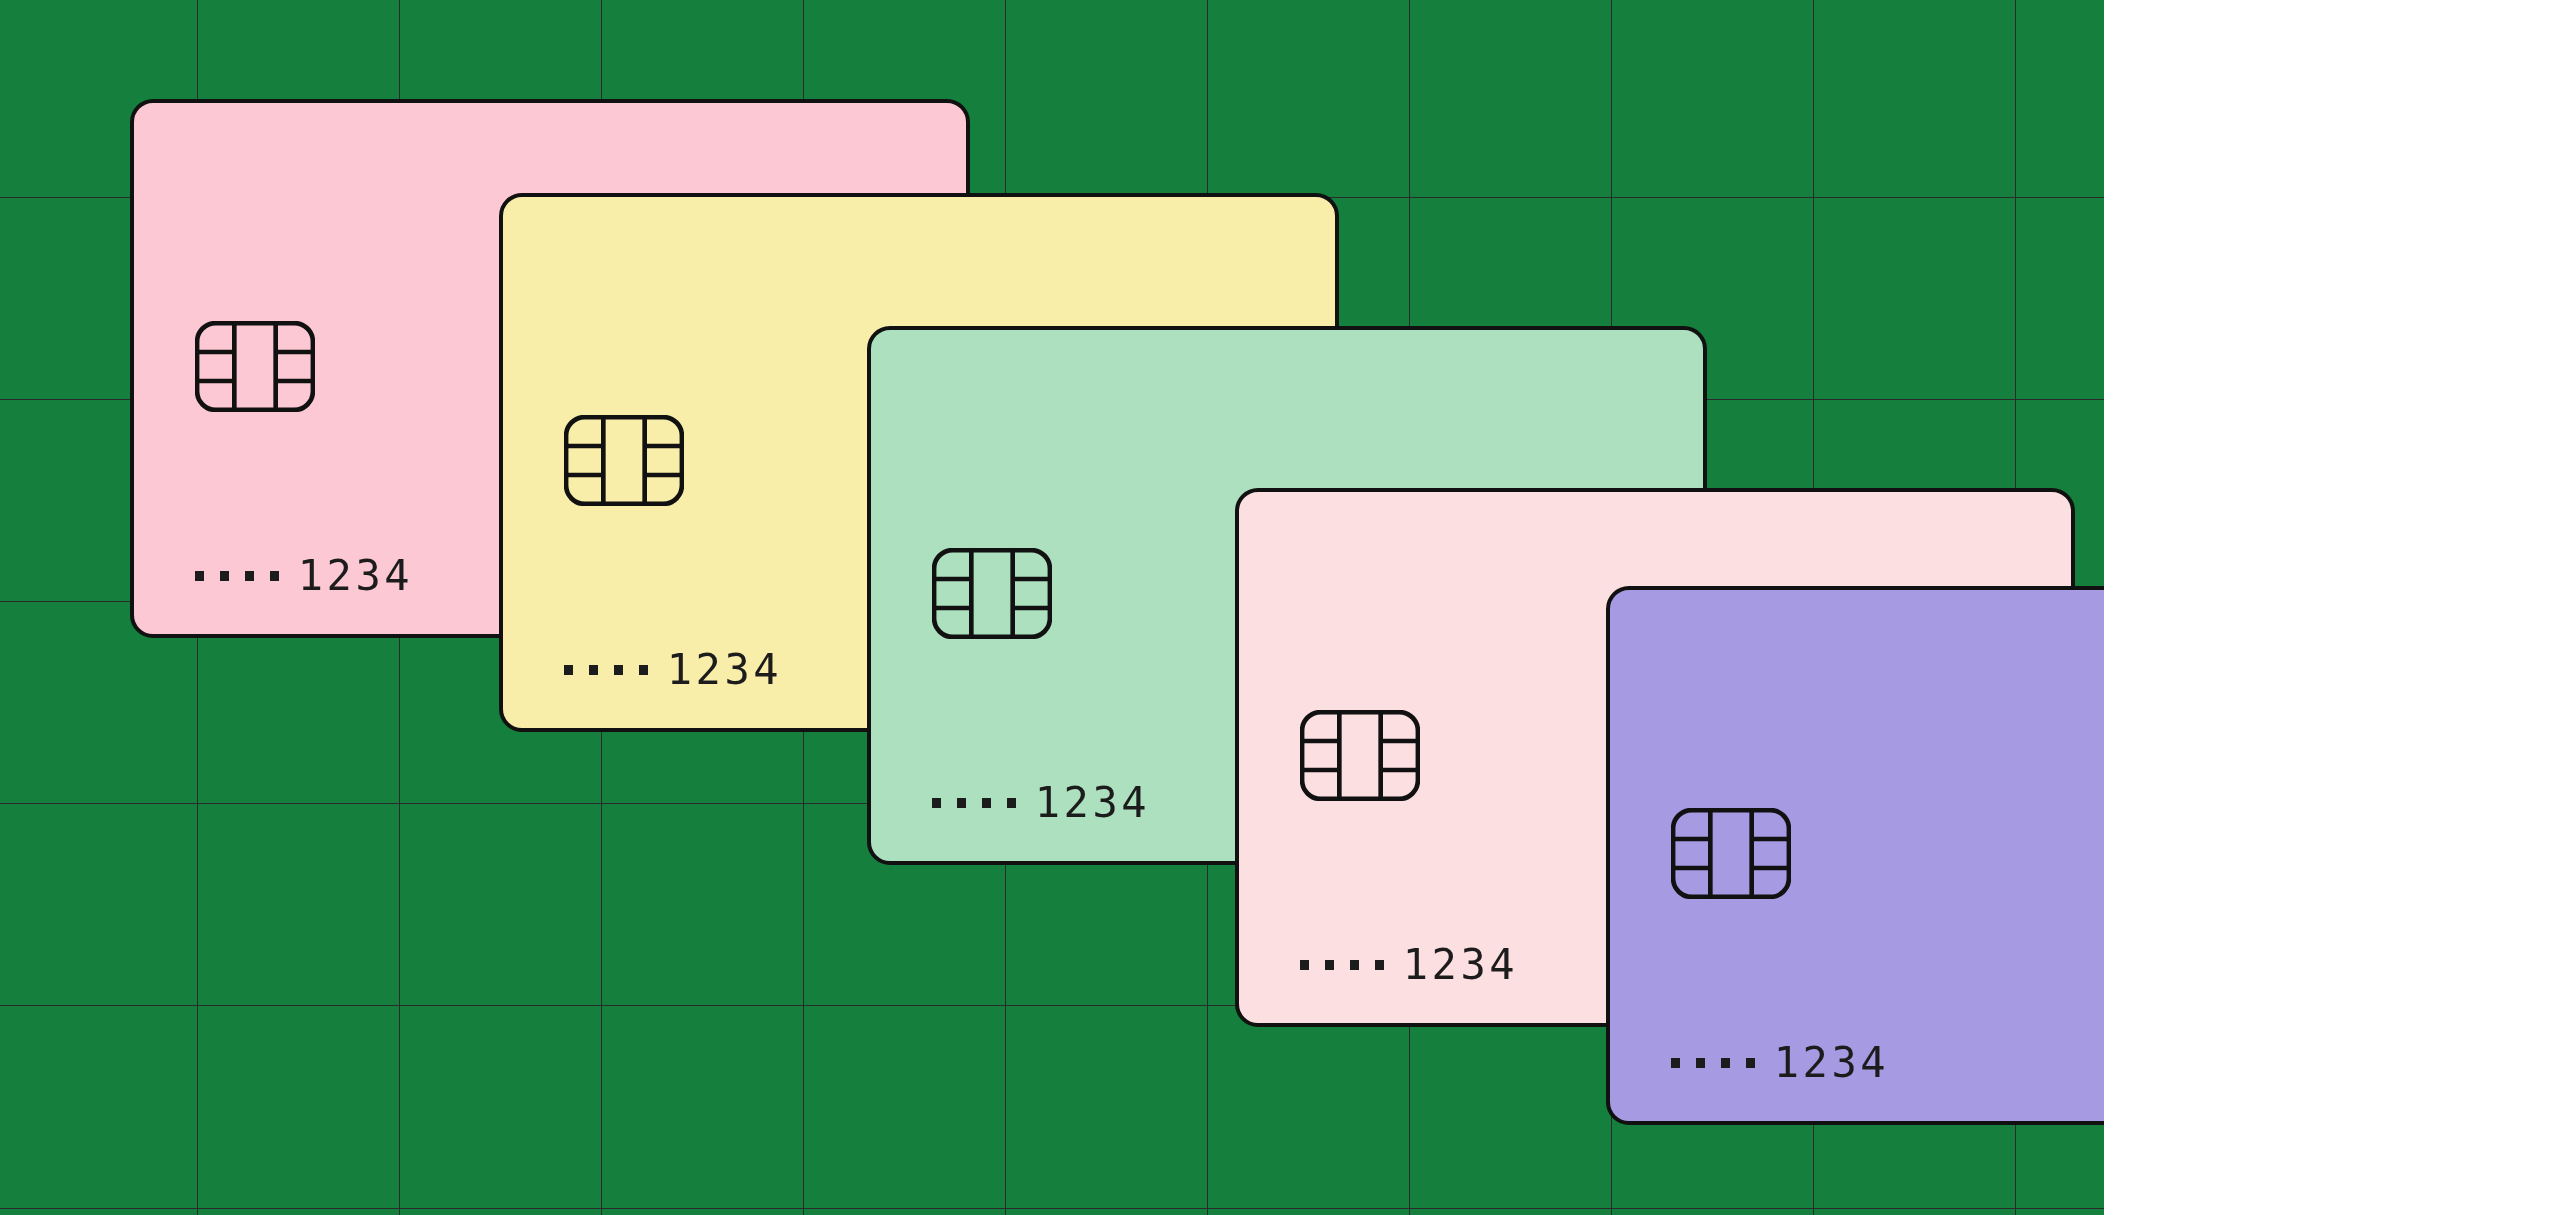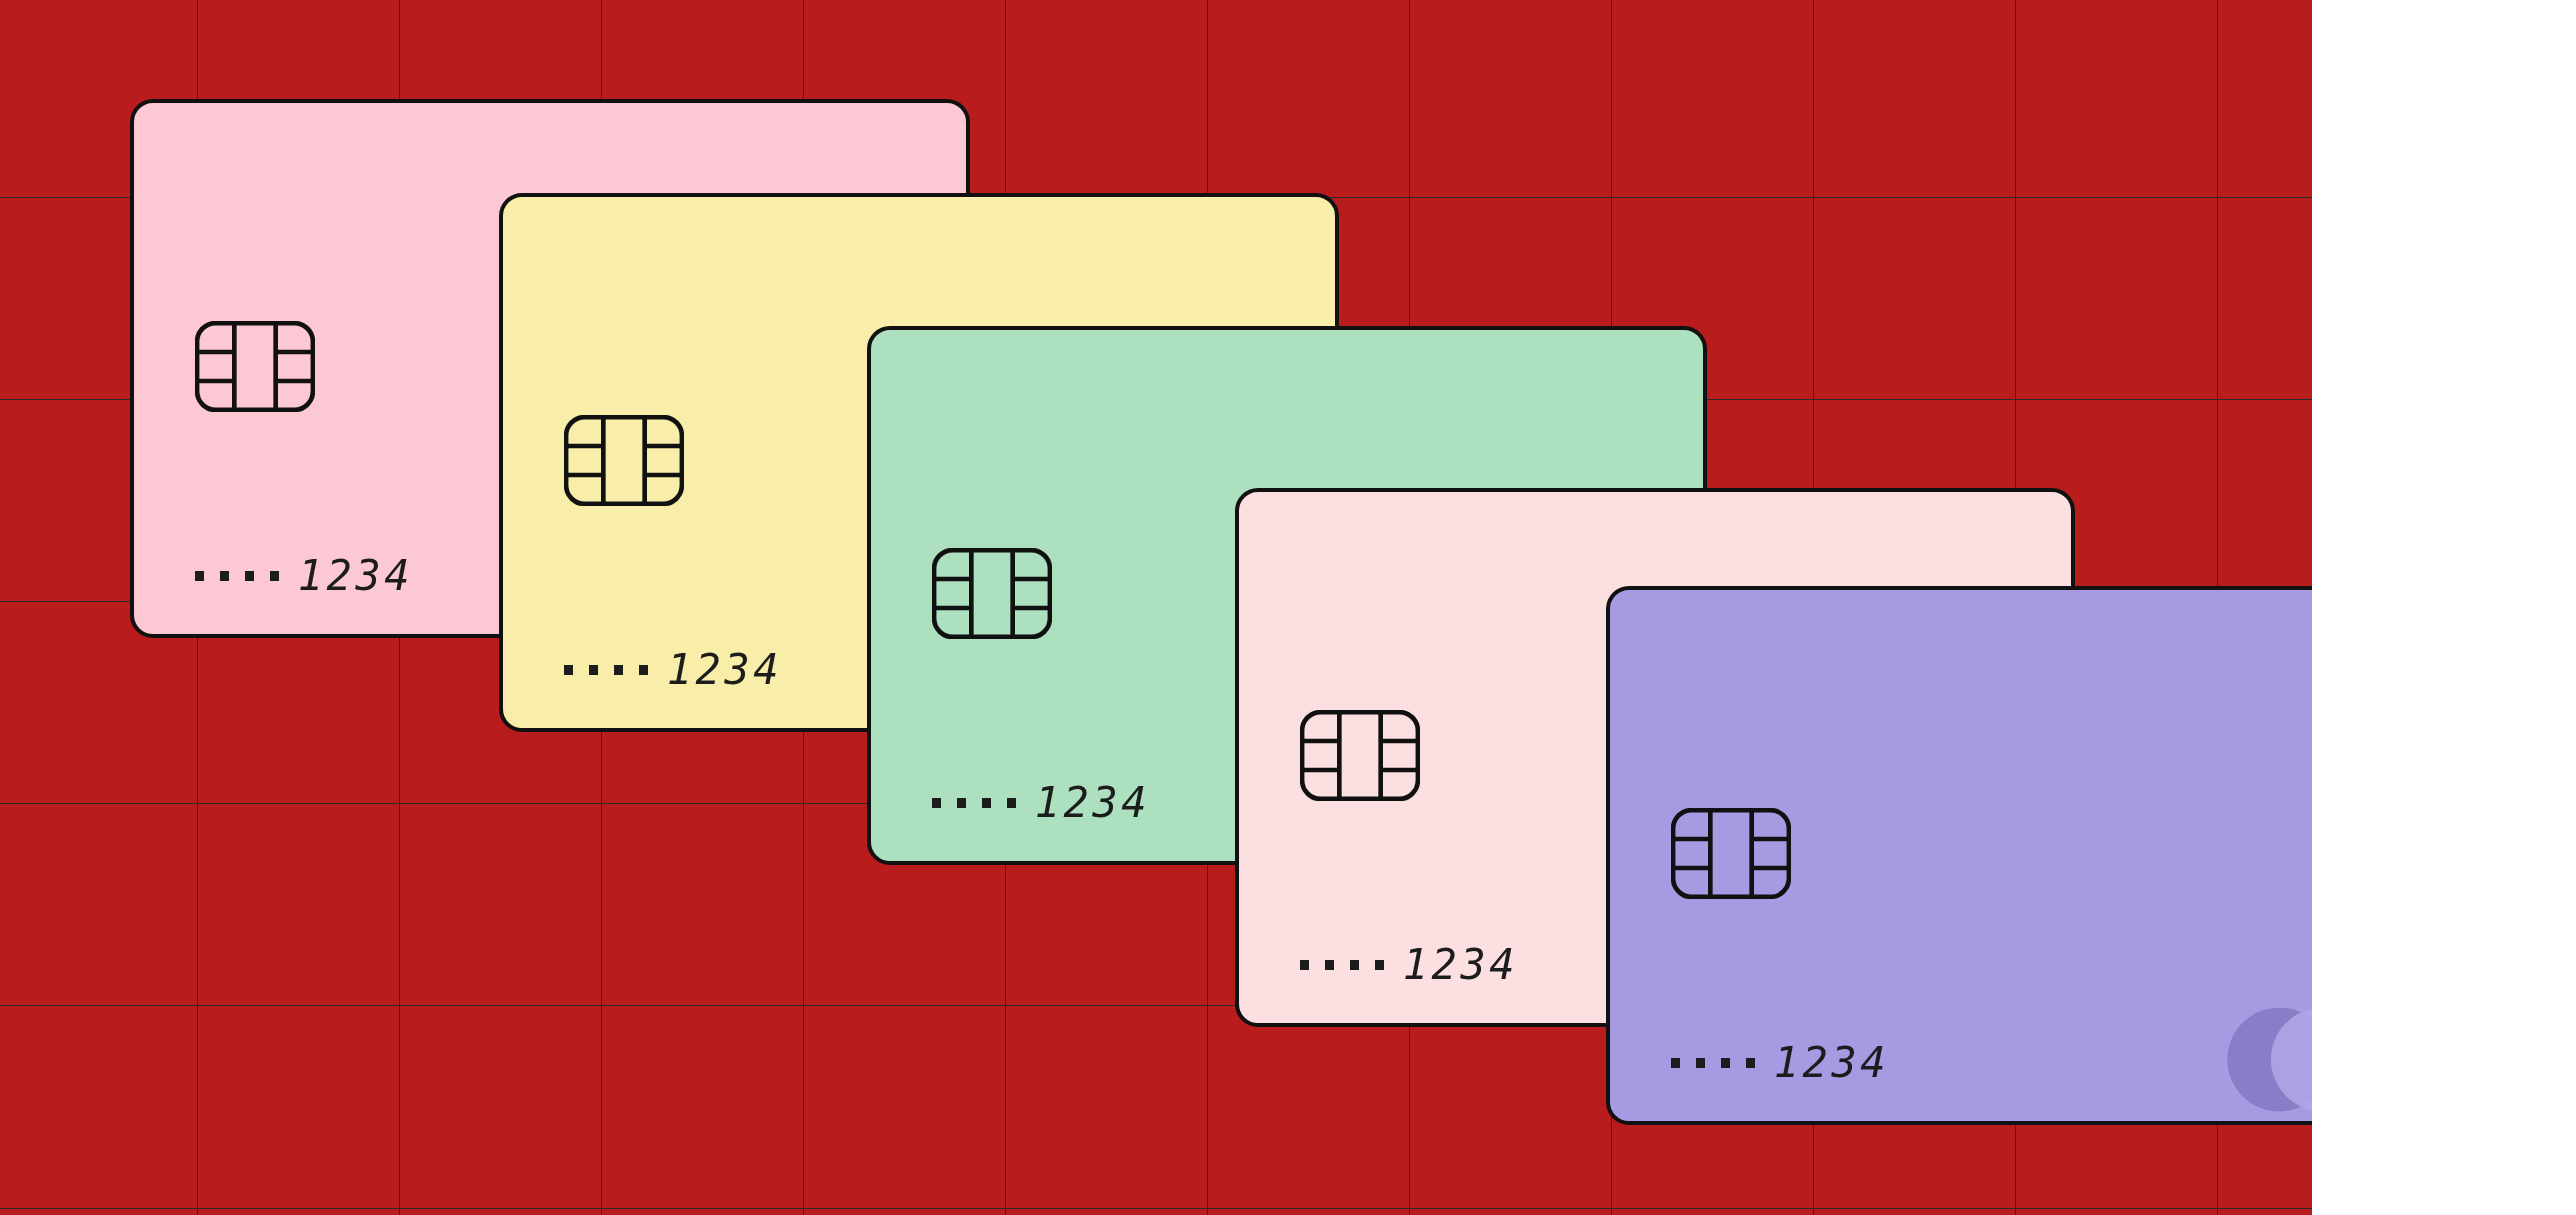--- a/index.html
+++ b/index.html
@@ -7,25 +7,24 @@
     margin: 0;
     padding: 0;
     background: #ffffff;
   }
   body {
     font-family: "Liberation Sans", sans-serif;
   }
 
   #stage {
     position: relative;
-    width: 2312px;
+    width: 2104px;
     height: 1215px;
-    background: #b91c1c;
+    background: #15803d;
     overflow: hidden;
-    font-style: italic;
   }
 
   
   #grid {
     position: absolute;
     inset: 0;
     z-index: 0;
     pointer-events: none;
   }
   #grid .vline,

